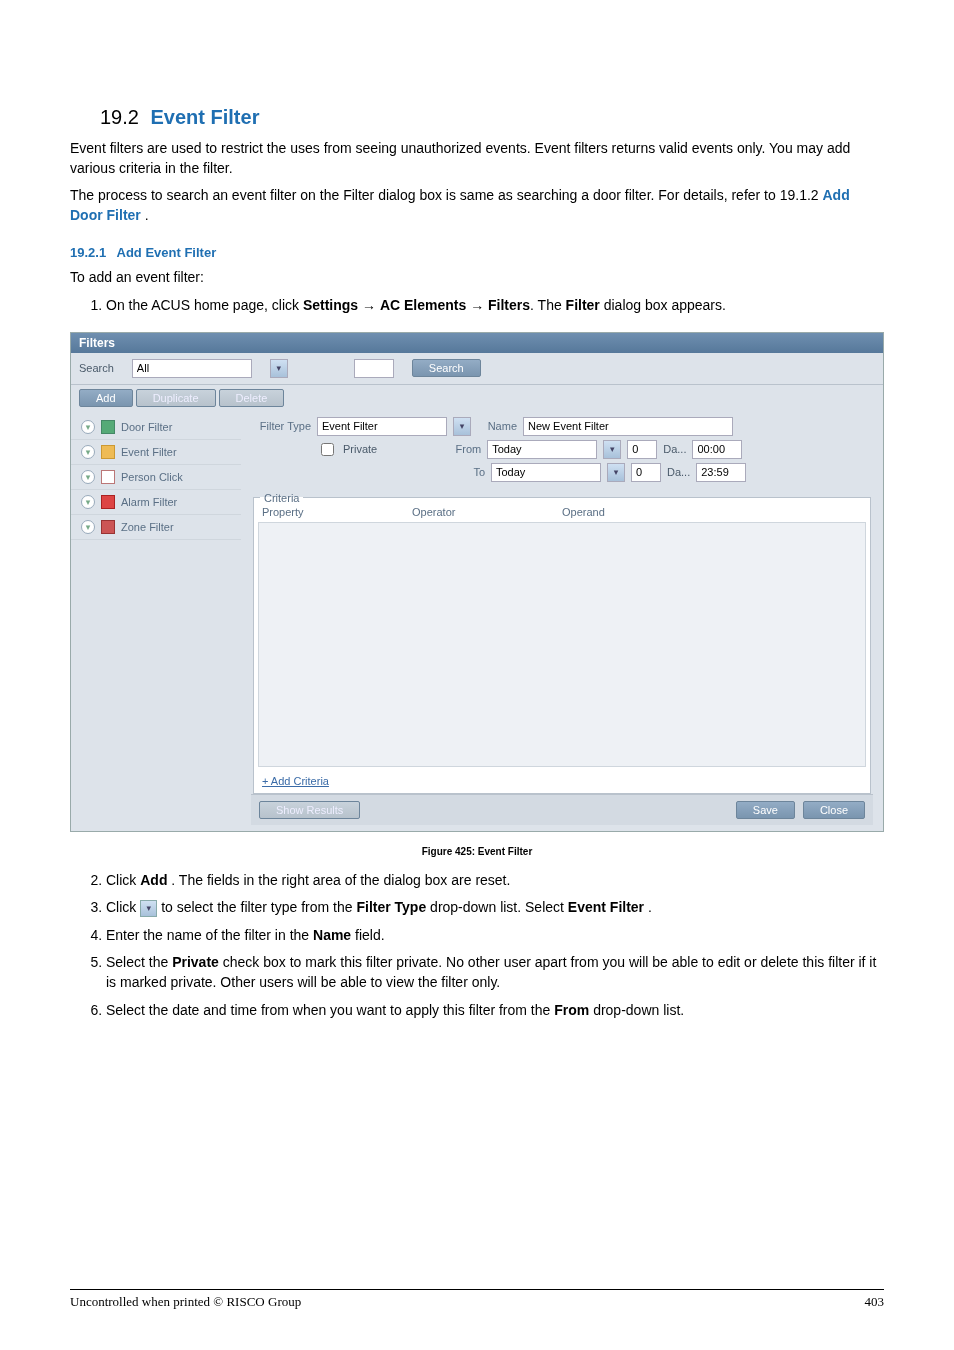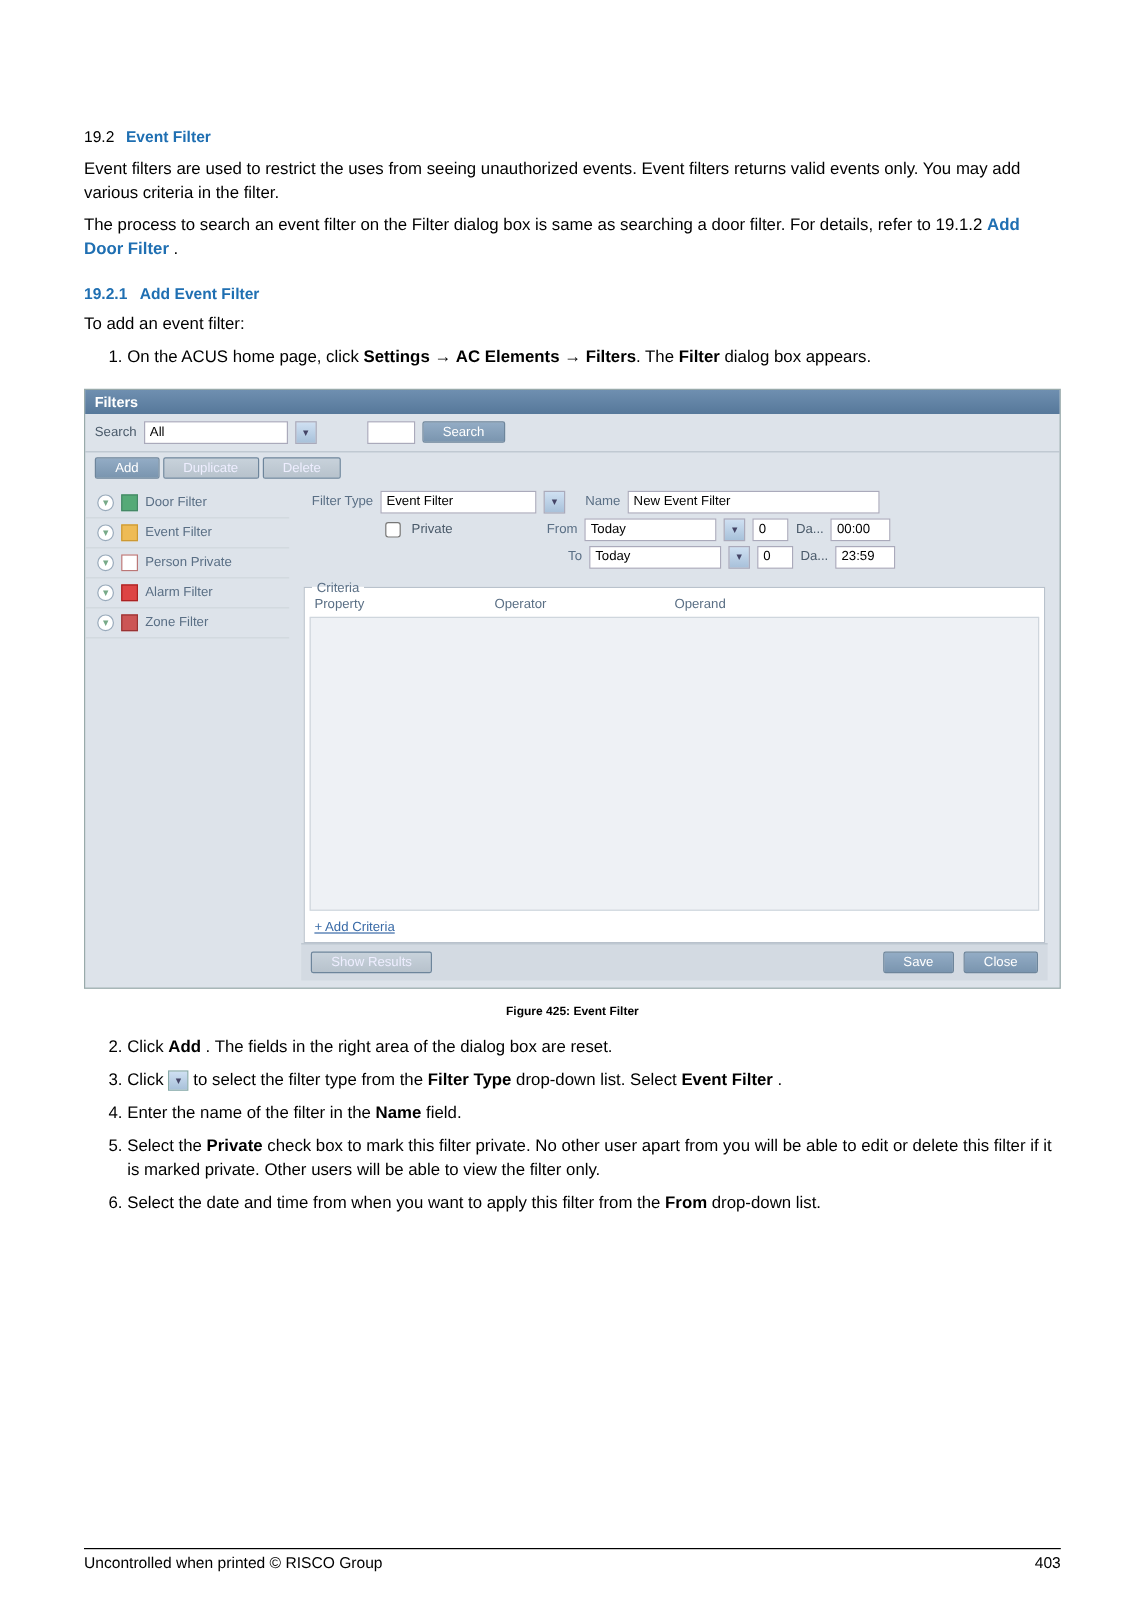--- a/index.html
+++ b/index.html
@@ -21,21 +21,22 @@
     text-align: right;
     font-size: 13px;
     border-bottom: 1px solid #000;
     padding-bottom: 4px;
   }
   .section-title {
     color: #1f6fb2;
     font-weight: bold;
     margin-top: 36px;
     margin-bottom: 10px;
-    font-size: 13px;
+    font-size: 20px;
+    margin-left: 30px;
   }
   .section-title .num { color: #000; font-weight: normal; margin-right: 6px; }
   .body-p {
     line-height: 1.4;
     margin: 8px 0;
     color: #000;
   }
   .link-like { color: #1f6fb2; font-weight: bold; }
   .sub-section {
     color: #1f6fb2;
@@ -65,21 +66,21 @@
     font-size: 12px;
     font-weight: bold;
   }
   .dlg-top {
     padding: 6px 8px;
     border-bottom: 1px solid #b9c2cc;
   }
   .dlg-top-row {
     display: flex;
     align-items: center;
-    gap: 6px;
+    gap: 18px;
   }
   .dlg-top input[type=text] {
     font-size: 11px;
     height: 17px;
     border: 1px solid #aab;
     background: #fff;
     padding: 0 4px;
   }
   .btn {
     display: inline-block;
@@ -220,20 +221,21 @@
   .footer {
     position: absolute;
     bottom: 40px;
     left: 70px;
     right: 70px;
     border-top: 1px solid #000;
     padding-top: 4px;
     display: flex;
     justify-content: space-between;
     font-size: 13px;
+    font-family: Liberation Serif, serif;
   }
 </style>
 </head>
 <body>
 
 <div class="page">
 
   <div class="section-title">
     <span class="num">19.2</span>
     <span>Event Filter</span>
@@ -295,21 +297,21 @@
           <span>Door Filter</span>
         </div>
         <div class="side-item">
           <span class="side-arrow">▾</span>
           <span class="side-icon" style="background:#eb5; border:1px solid #c93;"></span>
           <span>Event Filter</span>
         </div>
         <div class="side-item">
           <span class="side-arrow">▾</span>
           <span class="side-icon" style="background:#fff; border:1px solid #b77;"></span>
-          <span>Person Private</span>
+          <span>Person Click</span>
         </div>
         <div class="side-item">
           <span class="side-arrow">▾</span>
           <span class="side-icon" style="background:#d44; border:1px solid #a22;"></span>
           <span>Alarm Filter</span>
         </div>
         <div class="side-item">
           <span class="side-arrow">▾</span>
           <span class="side-icon" style="background:#c55; border:1px solid #933;"></span>
           <span>Zone Filter</span>

